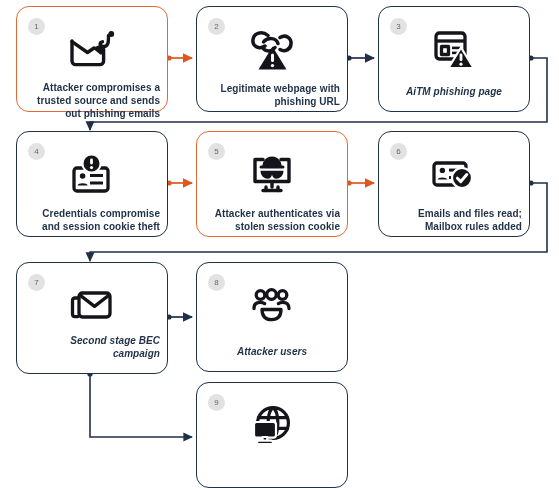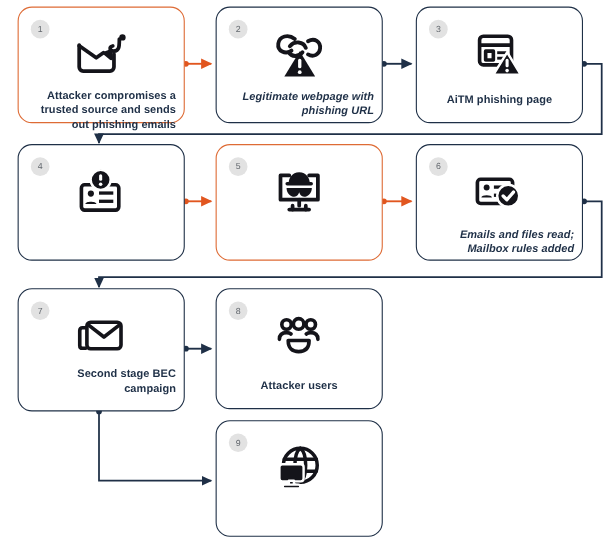--- a/index.html
+++ b/index.html
@@ -17,22 +17,22 @@
          font-family:"Liberation Sans",sans-serif;}
 
   .icon{position:absolute;left:0;right:0;top:17px;height:52px;
         display:flex;align-items:center;justify-content:center;}
   .icon svg{display:block;}
 
   .caption{position:absolute;left:7px;right:7px;bottom:0;top:72px;
            display:flex;align-items:flex-start;justify-content:center;
            text-align:right;color:#1f3047;font-size:10px;line-height:13px;
            font-weight:bold;letter-spacing:.05px;padding-top:2px;}
-  .caption.mid{align-items:center;padding-top:0;font-style:italic;}
-  .caption.low{align-items:flex-end;padding-bottom:13px;}
+  .caption.mid{align-items:center;padding-top:0;}
+  .caption.low{align-items:flex-end;padding-bottom:13px;font-style:italic;}
 </style>
 </head>
 <body>
 
 <div id="stage">
 
   <svg id="wires" viewBox="0 0 559 488" width="559" height="488">
     <defs>
       <marker id="navyHead" markerWidth="7" markerHeight="7" refX="5.4" refY="3" orient="auto">
         <path d="M0,0.2 L6,3 L0,5.8 Z" fill="#1f3047"></path>
@@ -145,37 +145,39 @@
         </g>
         <rect x="21" y="20" width="13" height="3" fill="#14141a"></rect>
         <rect x="21" y="27.5" width="13" height="3" fill="#14141a"></rect>
         <circle cx="13.6" cy="22" r="2.8" fill="#14141a"></circle>
         <path d="M8.6,31.5 C8.6,28.6 18.6,28.6 18.6,31.5 Z" fill="#14141a"></path>
         <circle cx="22.5" cy="9.5" r="9.1" fill="#14141a" stroke="#ffffff" stroke-width="2.2"></circle>
         <rect x="21.1" y="4.4" width="2.8" height="6" rx="1.4" fill="#ffffff"></rect>
         <circle cx="22.5" cy="13.6" r="1.6" fill="#ffffff"></circle>
       </svg>
     </div>
+    <div class="caption mid">Credentials compromise and session cookie theft</div>
   </div>
 
   <div class="node accent" style="left:196px;top:131px;width:152px;height:106px;">
     <div class="badge">5</div>
     <div class="icon">
       <svg width="50" height="42" viewBox="0 0 50 42">
         <g fill="none" stroke="#14141a" stroke-width="3.4" stroke-linecap="round" stroke-linejoin="round">
           <path d="M16,5.5 L8,5.5 L8,27.5 L42,27.5 L42,5.5 L34,5.5"></path>
           <path d="M25,27.5 L25,33"></path>
           <path d="M16,36.5 L34,36.5"></path>
           <path d="M19,33 L19,36.5 M31,33 L31,36.5"></path>
         </g>
         <path d="M25,2.5 C31.6,2.5 34.6,8 34.6,12.5 L15.4,12.5 C15.4,8 18.4,2.5 25,2.5 Z" fill="#14141a"></path>
         <rect x="12.5" y="11.4" width="25" height="3.2" rx="1.6" fill="#14141a"></rect>
         <path d="M13.5,16.8 L36.5,16.8 C36.5,22 32.5,24.8 29.5,24.8 C26.8,24.8 25.6,22.6 25,20.8 C24.4,22.6 23.2,24.8 20.5,24.8 C17.5,24.8 13.5,22 13.5,16.8 Z" fill="#14141a"></path>
       </svg>
     </div>
+    <div class="caption mid">Attacker authenticates via stolen session cookie</div>
   </div>
 
   <div class="node" style="left:378px;top:131px;width:152px;height:106px;">
     <div class="badge">6</div>
     <div class="icon">
       <svg width="48" height="40" viewBox="0 0 48 40">
         <g fill="none" stroke="#14141a" stroke-width="3.3" stroke-linejoin="round">
           <rect x="4" y="8" width="32" height="22" rx="3"></rect>
         </g>
         <rect x="19" y="13.6" width="12" height="3" fill="#14141a"></rect>

